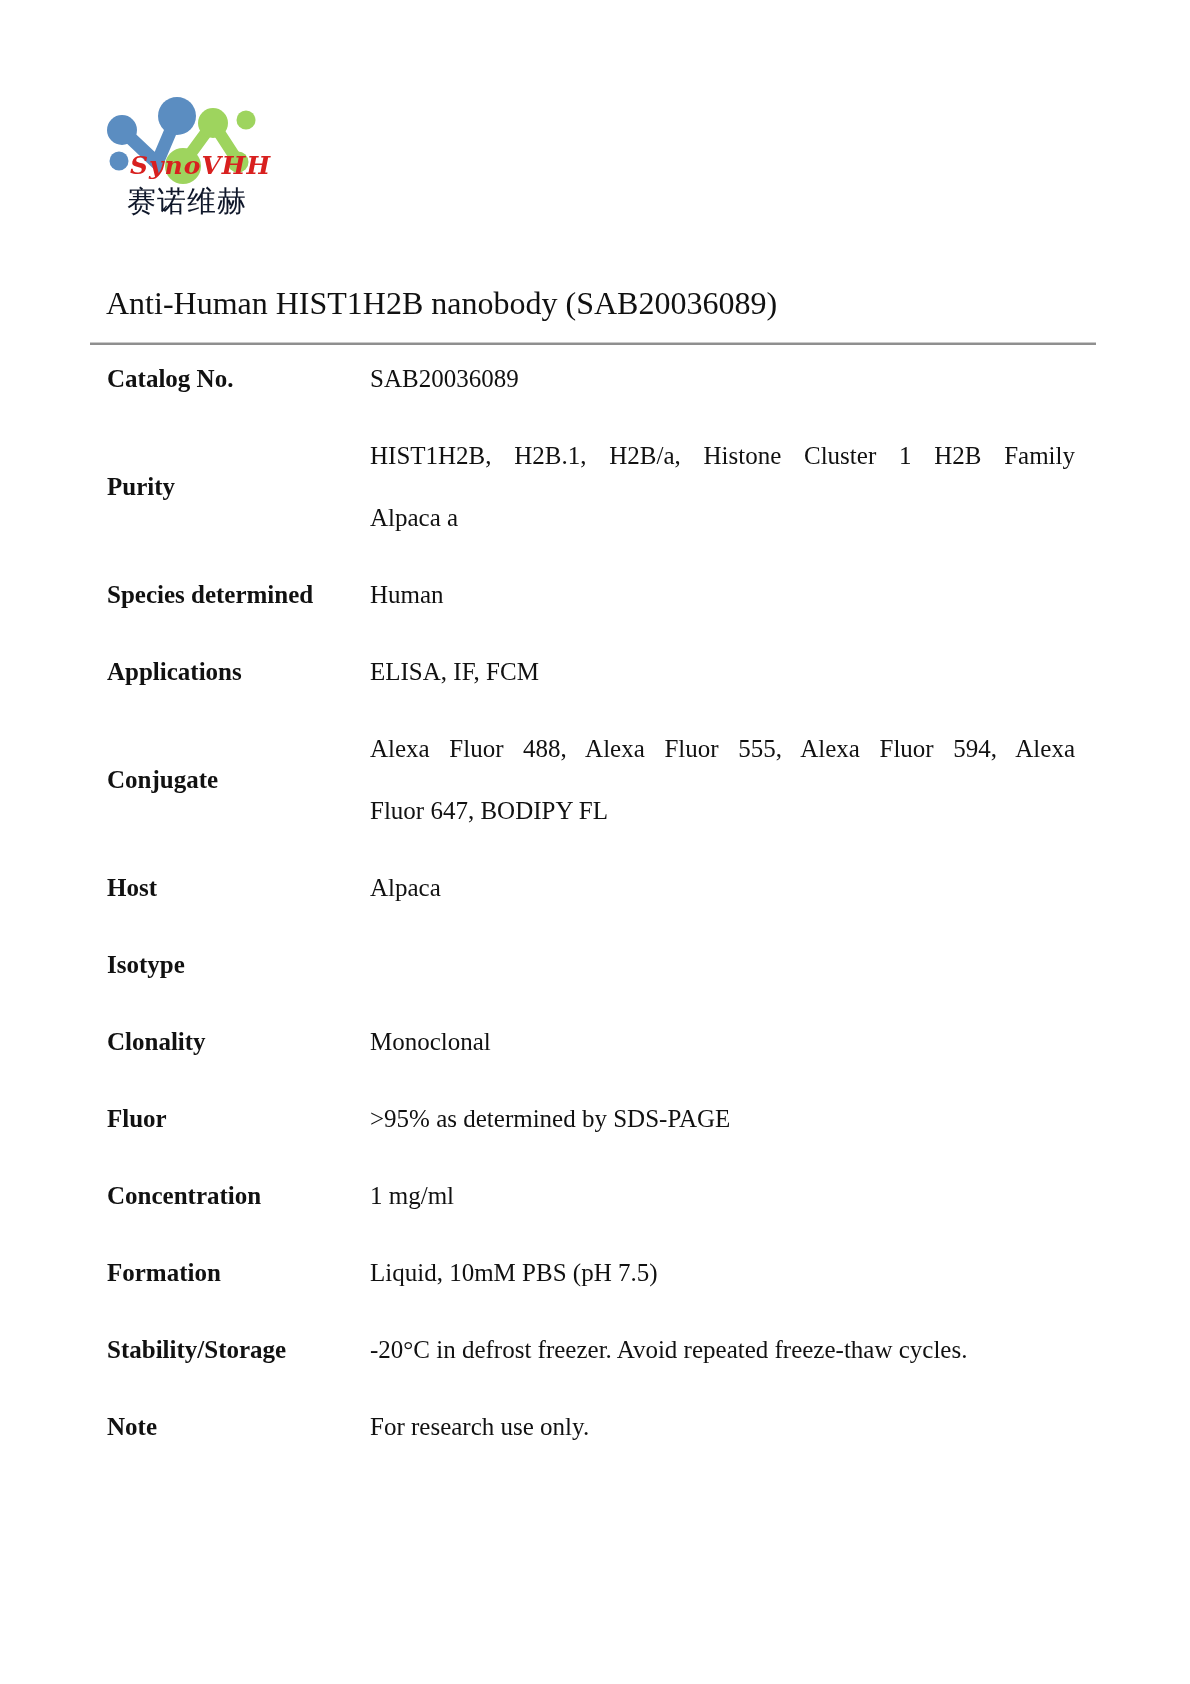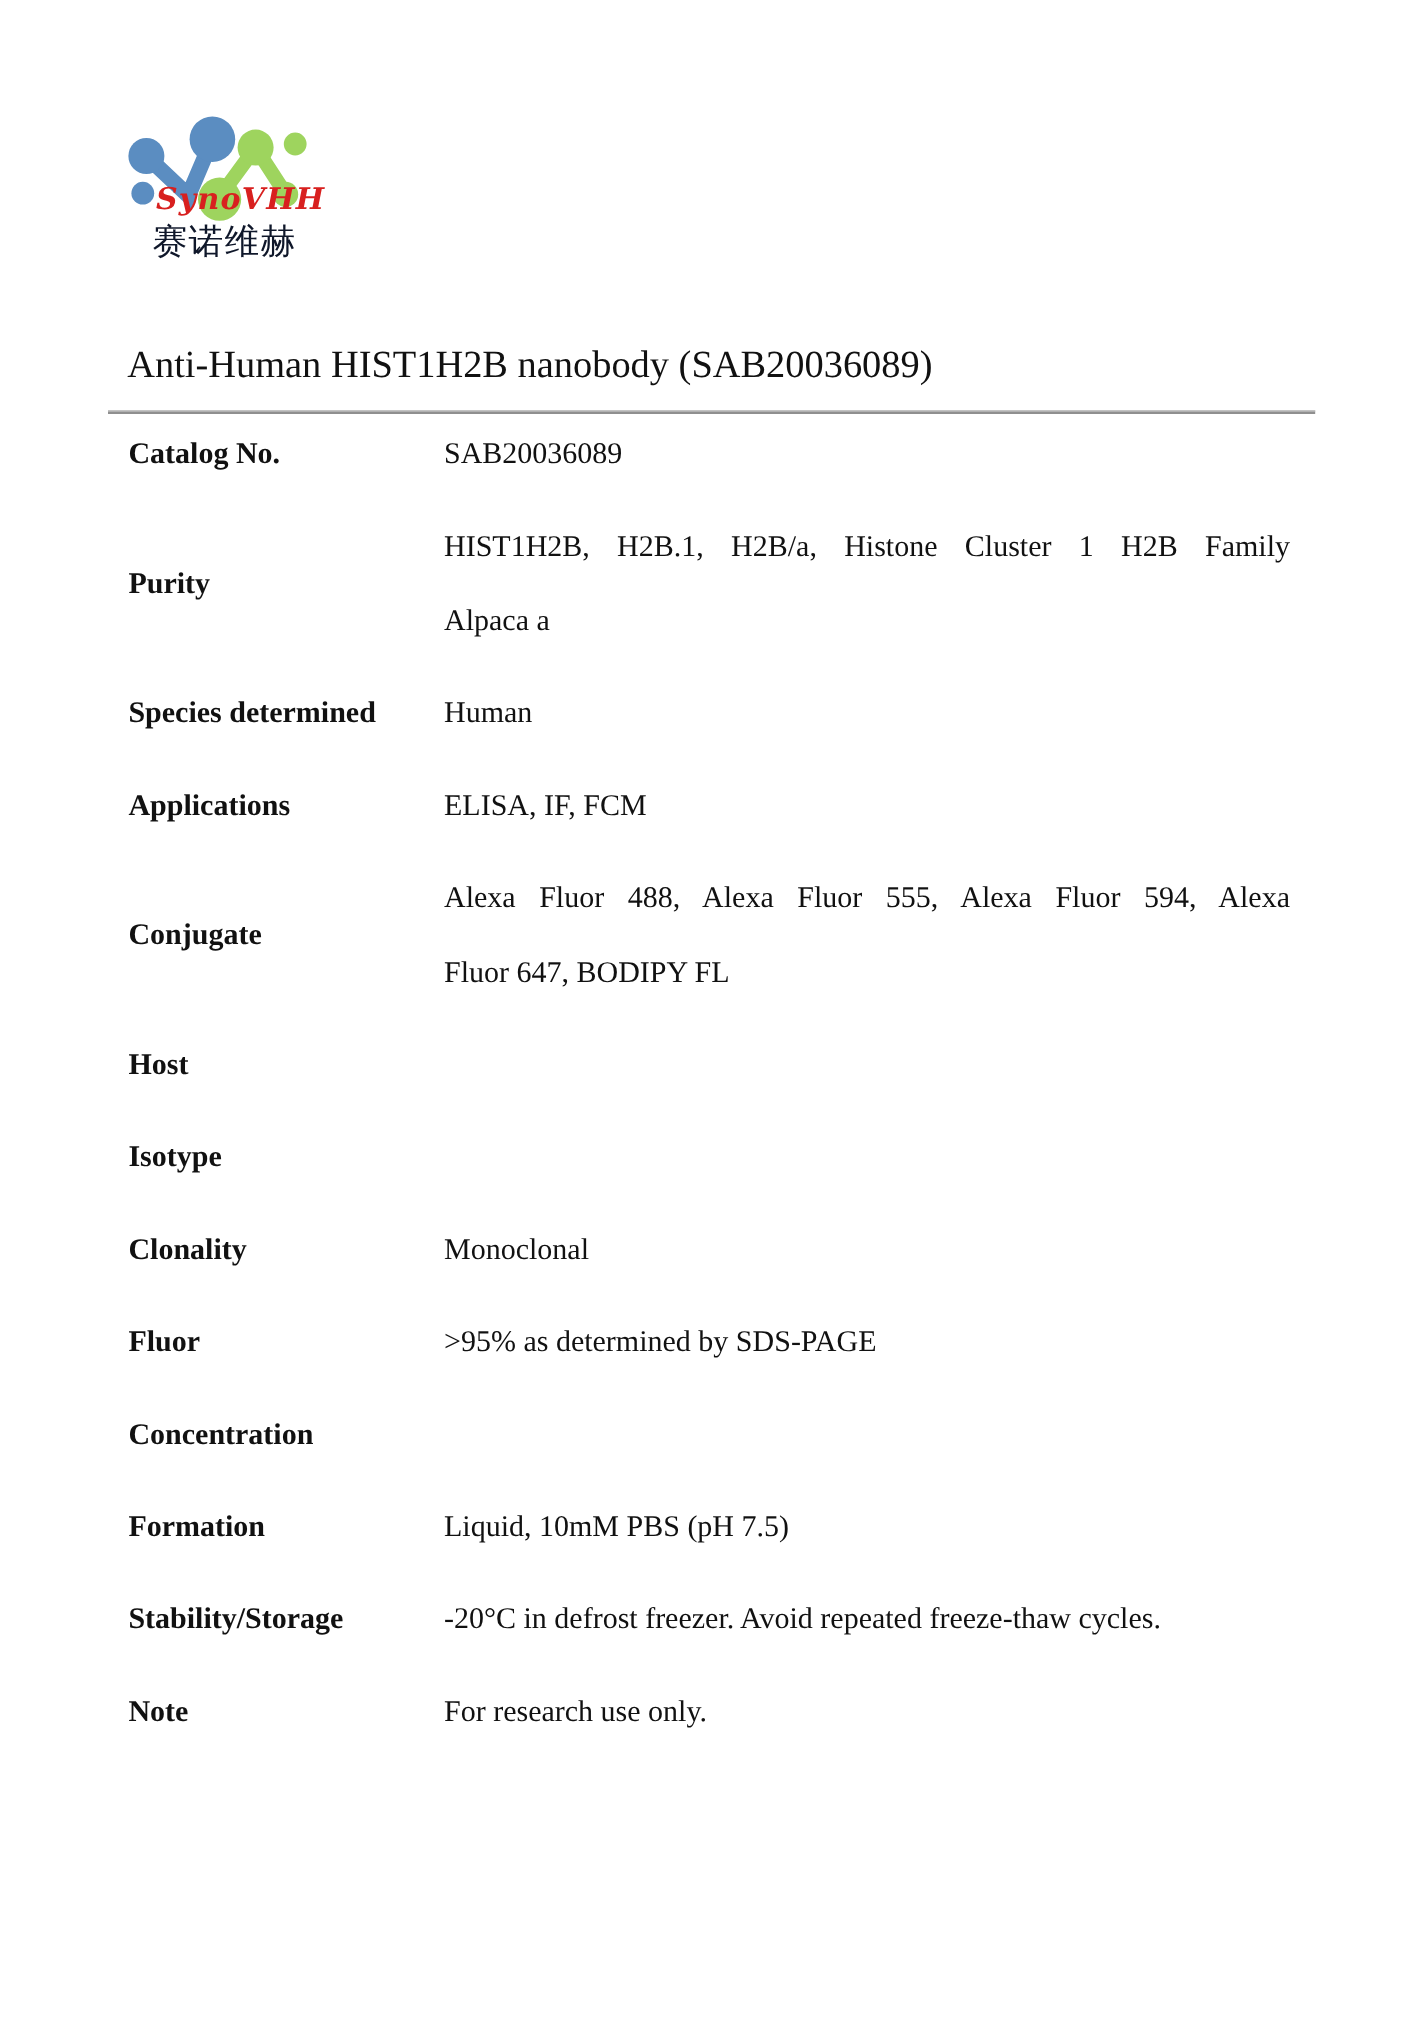--- a/index.html
+++ b/index.html
@@ -132,38 +132,44 @@
       </div>
       <div class="spec-row">
         <div class="spec-label">Conjugate</div>
         <div class="spec-value justify">
           <div class="value-line">Alexa Fluor 488, Alexa Fluor 555, Alexa Fluor 594, Alexa</div>
           <div class="value-line">Fluor 647, BODIPY FL</div>
         </div>
       </div>
       <div class="spec-row">
         <div class="spec-label">Host</div>
+        <div class="spec-value">
+          <div class="value-line">Alpaca</div>
+        </div>
       </div>
       <div class="spec-row">
         <div class="spec-label">Isotype</div>
       </div>
       <div class="spec-row">
         <div class="spec-label">Clonality</div>
         <div class="spec-value">
           <div class="value-line">Monoclonal</div>
         </div>
       </div>
       <div class="spec-row">
         <div class="spec-label">Fluor</div>
         <div class="spec-value">
           <div class="value-line">&gt;95% as determined by SDS-PAGE</div>
         </div>
       </div>
       <div class="spec-row">
         <div class="spec-label">Concentration</div>
+        <div class="spec-value">
+          <div class="value-line">1 mg/ml</div>
+        </div>
       </div>
       <div class="spec-row">
         <div class="spec-label">Formation</div>
         <div class="spec-value">
           <div class="value-line">Liquid, 10mM PBS (pH 7.5)</div>
         </div>
       </div>
       <div class="spec-row">
         <div class="spec-label">Stability/Storage</div>
         <div class="spec-value">

